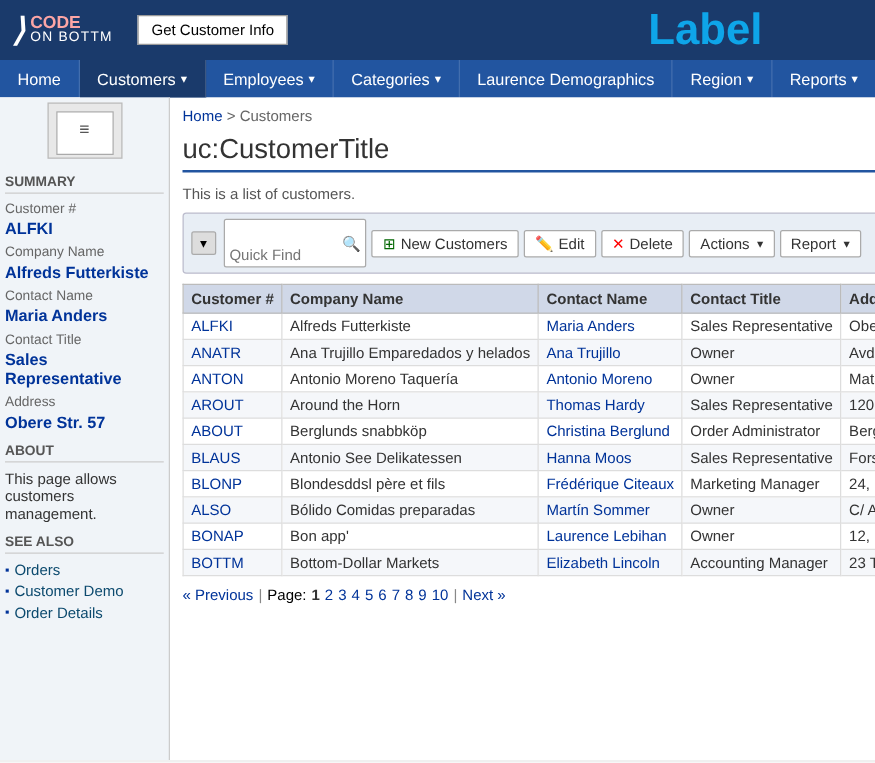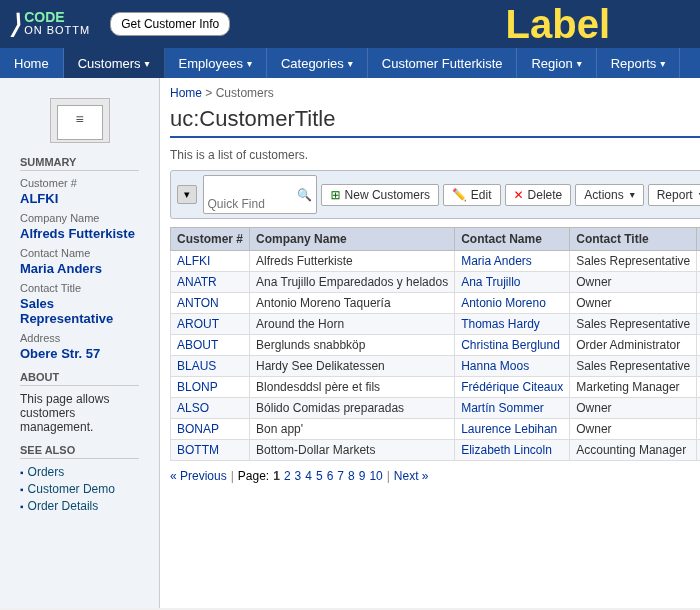--- a/index.html
+++ b/index.html
@@ -1,34 +1,34 @@
 <!DOCTYPE html>
 <html><head>
   <meta charset="utf-8">
   <style>
     * { box-sizing: border-box; margin: 0; padding: 0; }
     body { font-family: Arial, sans-serif; font-size: 13px; background: #f0f0f0; width: 700px; }
 
     
     .header { background: #1a3a6b; height: 48px; display: flex; align-items: center; padding: 0 10px; }
     .header-logo { display: flex; align-items: center; gap: 4px; }
-    .get-customer-btn { margin-left: 20px; padding: 4px 10px; background: white; border: 1px solid #999; border-radius: 10px; font-size: 12px; cursor: pointer; }
-    .header-label { color: #fde047; font-size: 40px; font-weight: bold; margin-left: auto; margin-right: 80px; }
+    .get-customer-btn { margin-left: 20px; padding: 4px 10px; background: white; border: 1px solid #999; border-radius: 0; font-size: 12px; cursor: pointer; }
+    .header-label { color: #0ea5e9; font-size: 35px; font-weight: bold; margin-left: auto; margin-right: 80px; }
 
     
     .nav { background: #2255a0; display: flex; align-items: stretch; height: 30px; }
     .nav-item { color: white; padding: 0 14px; display: flex; align-items: center; font-size: 13px; cursor: pointer; white-space: nowrap; border-right: 1px solid rgba(255,255,255,0.15); }
     .nav-item.active { background: #1a3a6b; }
     .nav-item .arrow { margin-left: 4px; font-size: 10px; }
 
     
     .content { display: flex; background: white; min-height: 530px; }
 
     
-    .sidebar { width: 160px; background: #f0f4f8; border-right: 1px solid #ccc; padding: 20px; flex-shrink: 0; }
+    .sidebar { width: 136px; background: #f0f4f8; border-right: 1px solid #ccc; padding: 4px; flex-shrink: 0; }
     .sidebar-icon { margin-bottom: 8px; text-align: center; }
     .sidebar-icon-box { width: 60px; height: 45px; background: #e8e8e8; border: 1px solid #bbb; display: inline-flex; align-items: center; justify-content: center; position: relative; }
     .sidebar-icon-box::before { content: ''; position: absolute; top: 6px; left: 6px; right: 6px; bottom: 2px; background: white; border: 1px solid #aaa; }
     .sidebar-icon-box::after { content: '≡'; position: absolute; font-size: 14px; color: #555; top: 12px; left: 50%; transform: translateX(-50%); z-index: 1; }
     .section-title { font-size: 11px; font-weight: bold; color: #555; text-transform: uppercase; border-bottom: 1px solid #ccc; padding-bottom: 2px; margin-bottom: 6px; margin-top: 10px; }
     .sidebar-label { font-size: 11px; color: #666; margin-bottom: 2px; }
     .sidebar-value { font-size: 13px; color: #003399; font-weight: bold; margin-bottom: 6px; }
     .sidebar-text { font-size: 12px; color: #333; margin-bottom: 8px; }
     .see-also-item { font-size: 12px; color: #0c4a6e; display: flex; align-items: center; gap: 4px; margin-bottom: 3px; cursor: pointer; }
     .see-also-item::before { content: '▪'; color: #003399; font-size: 10px; }
@@ -64,21 +64,21 @@
     
     .filter-btn { background: #ddd; border: 1px solid #aaa; border-radius: 2px; padding: 2px 6px; cursor: pointer; font-size: 11px; margin-right: 2px; }
   </style>
 </head>
 <body>
 
 <div class="header">
   <div class="header-logo">
     <div style="color:white; font-size:26px; font-style:italic; font-weight:bold; line-height:1;">⟩</div>
     <div>
-      <div style="color:#86efac; font-size:14px; font-weight:bold; line-height:1;">
+      <div style="color:#fca5a5; font-size:14px; font-weight:bold; line-height:1;">
         <span>CODE</span>
       </div>
       <div style="color:white; font-size:11px; letter-spacing:1px; line-height:1.2;">
         <span>ON BOTTM</span>
       </div>
     </div>
   </div>
   <button class="get-customer-btn">Get Customer Info</button>
   <div class="header-label">Label</div>
 </div>
@@ -93,21 +93,21 @@
   </div>
   <div class="nav-item">
     <span>Employees</span>
     <span class="arrow">▾</span>
   </div>
   <div class="nav-item">
     <span>Categories</span>
     <span class="arrow">▾</span>
   </div>
   <div class="nav-item">
-    <span>Customer Futterkiste</span>
+    <span>Laurence Demographics</span>
   </div>
   <div class="nav-item">
     <span>Region</span>
     <span class="arrow">▾</span>
   </div>
   <div class="nav-item">
     <span>Reports</span>
     <span class="arrow">▾</span>
   </div>
 
@@ -226,21 +226,21 @@
     </tr>
           <tr>
       <td class="link-cell">ABOUT</td>
       <td>Berglunds snabbköp</td>
       <td class="link-cell">Christina Berglund</td>
       <td>Order Administrator</td>
       <td>Berguvs</td>
     </tr>
           <tr>
       <td class="link-cell">BLAUS</td>
-      <td>Hardy See Delikatessen</td>
+      <td>Antonio See Delikatessen</td>
       <td class="link-cell">Hanna Moos</td>
       <td>Sales Representative</td>
       <td>Forsterstr</td>
     </tr>
           <tr>
       <td class="link-cell">BLONP</td>
       <td>Blondesddsl père et fils</td>
       <td class="link-cell">Frédérique Citeaux</td>
       <td>Marketing Manager</td>
       <td>24, place</td>

